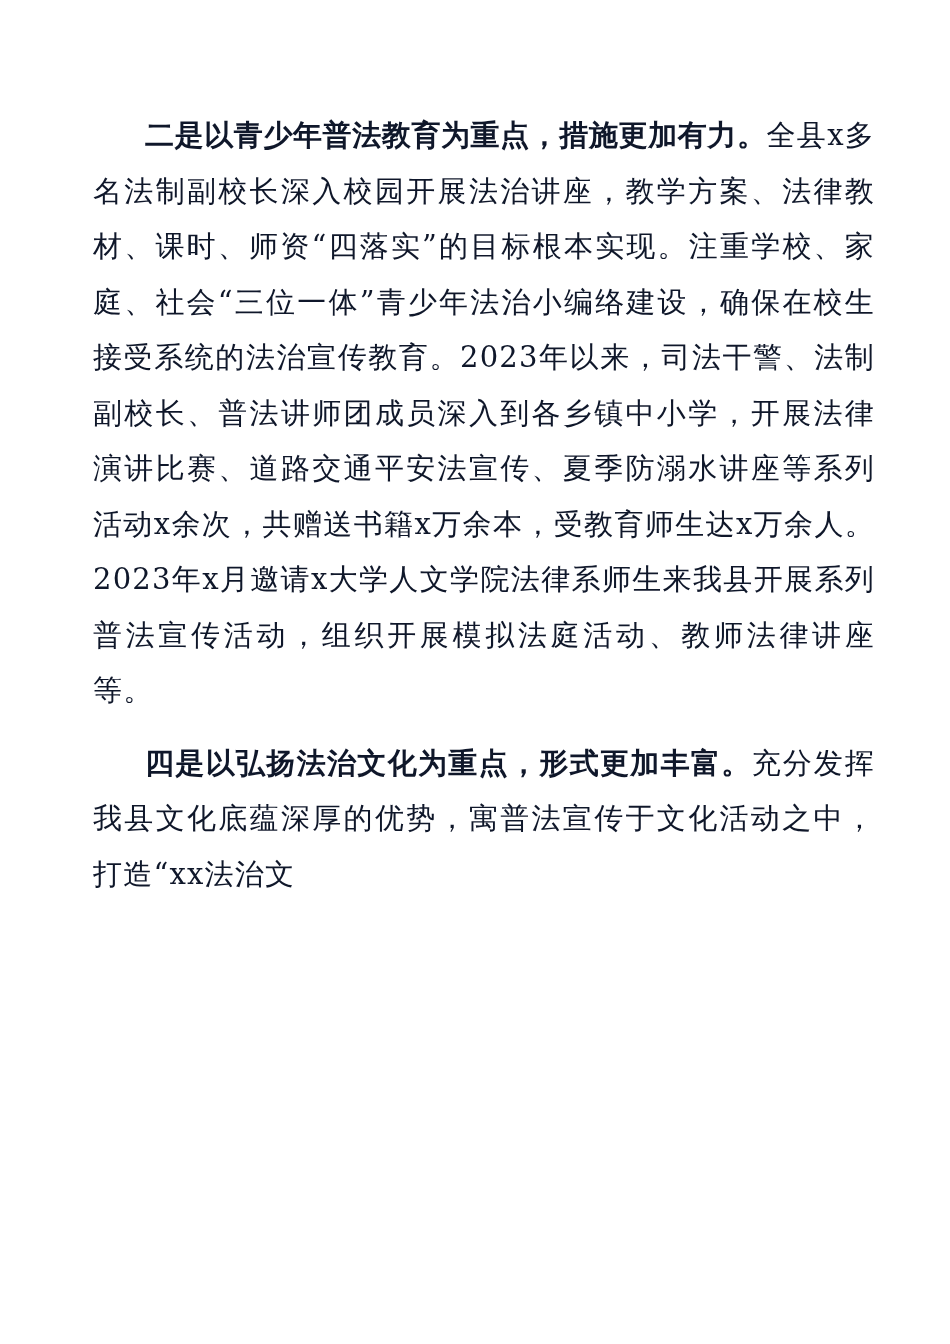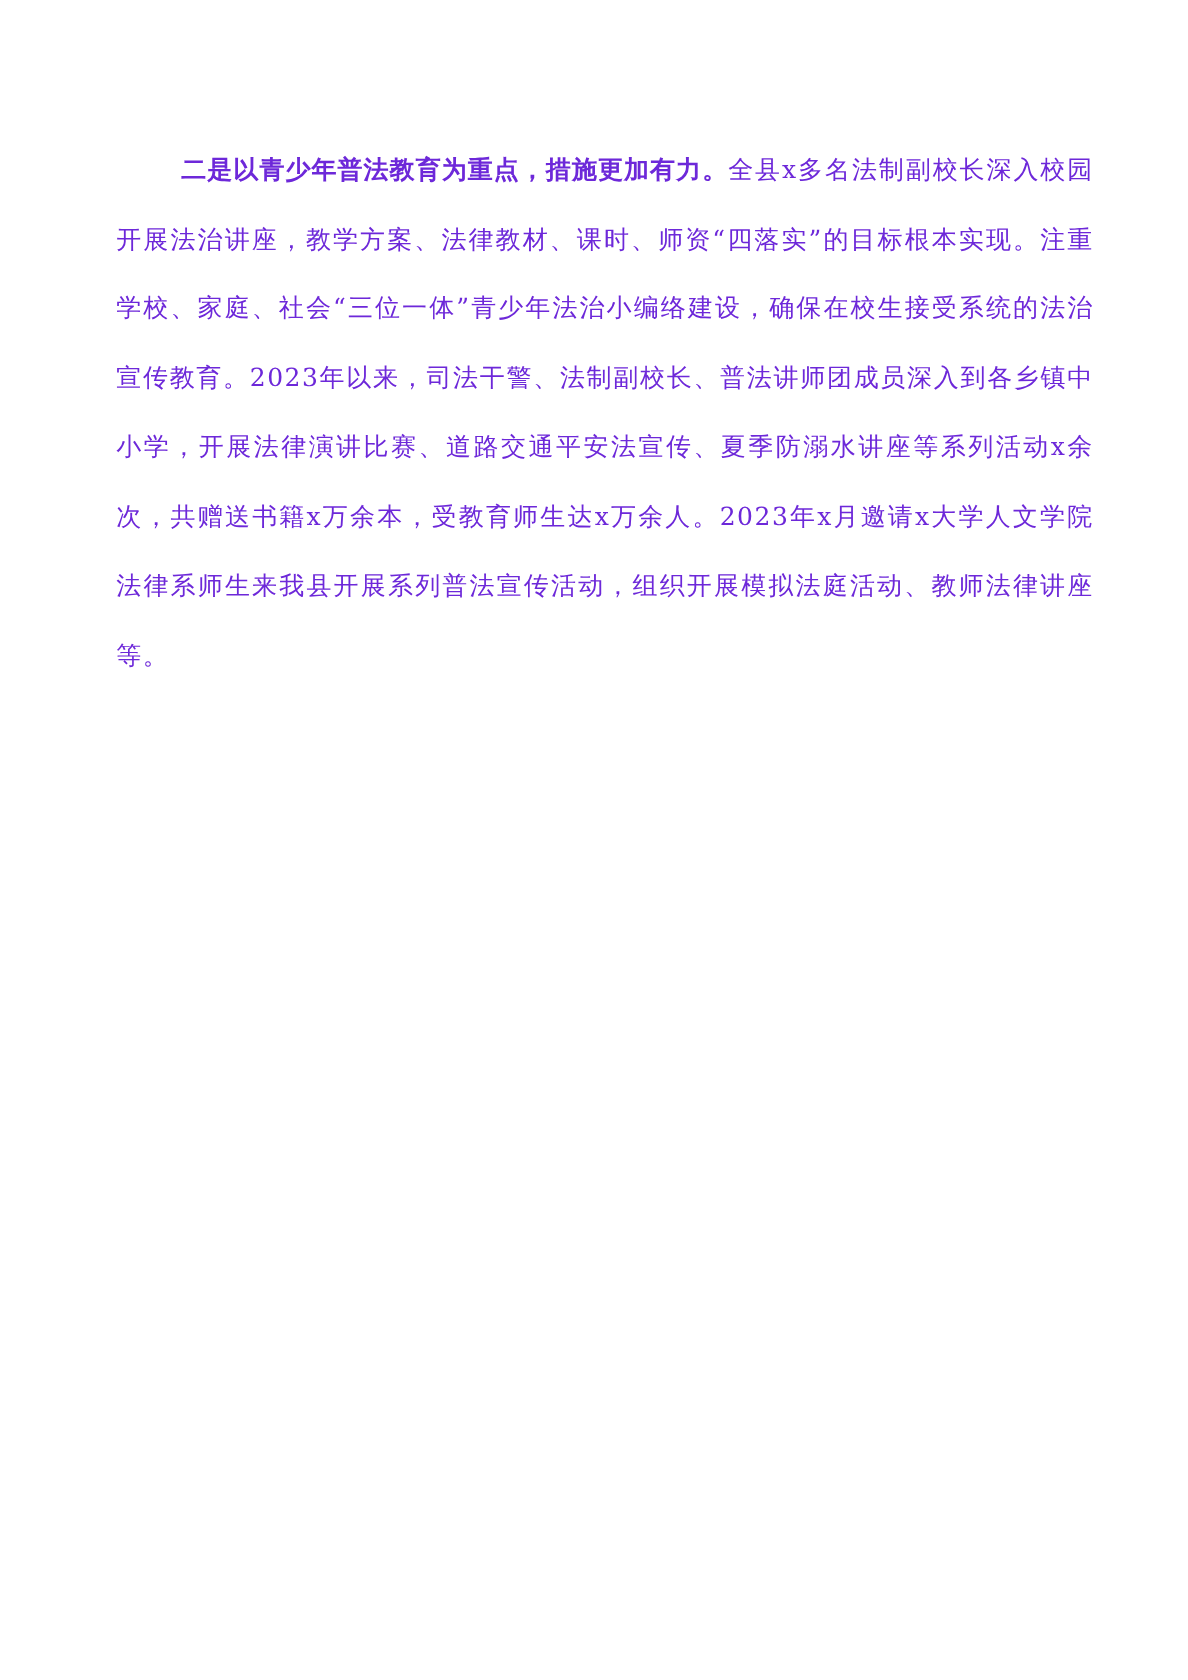--- a/index.html
+++ b/index.html
@@ -11,23 +11,23 @@
       width: 950px;
       height: 1344px;
       overflow: hidden;
       position: relative;
     }
     .page {
       position: absolute;
       left: 93px;
       top: 108px;
       width: 782px;
-      color: #6d28d9;
+      color: #0f172a;
       font-family: "DejaVu Serif", "Liberation Serif", serif;
-      font-size: 20px;
+      font-size: 29px;
       line-height: 55.5px;
     }
     .para {
       margin: 0 0 17px 0;
       text-indent: 52px;
       text-align: justify;
       text-align-last: left;
       letter-spacing: 1.2px;
     }
     .lead {
@@ -36,13 +36,16 @@
       letter-spacing: 0.5px;
     }
   </style>
 </head>
 <body>
 
 <div class="page">
   <p class="para">
     <span class="lead">二是以青少年普法教育为重点，措施更加有力。</span><span>全县x多名法制副校长深入校园开展法治讲座，教学方案、法律教材、课时、师资“四落实”的目标根本实现。注重学校、家庭、社会“三位一体”青少年法治小编络建设，确保在校生接受系统的法治宣传教育。2023年以来，司法干警、法制副校长、普法讲师团成员深入到各乡镇中小学，开展法律演讲比赛、道路交通平安法宣传、夏季防溺水讲座等系列活动x余次，共赠送书籍x万余本，受教育师生达x万余人。2023年x月邀请x大学人文学院法律系师生来我县开展系列普法宣传活动，组织开展模拟法庭活动、教师法律讲座等。</span>
   </p>
+  <p class="para">
+    <span class="lead">四是以弘扬法治文化为重点，形式更加丰富。</span><span>充分发挥我县文化底蕴深厚的优势，寓普法宣传于文化活动之中，打造“xx法治文</span>
+  </p>
 </div>
 
 </body></html>

